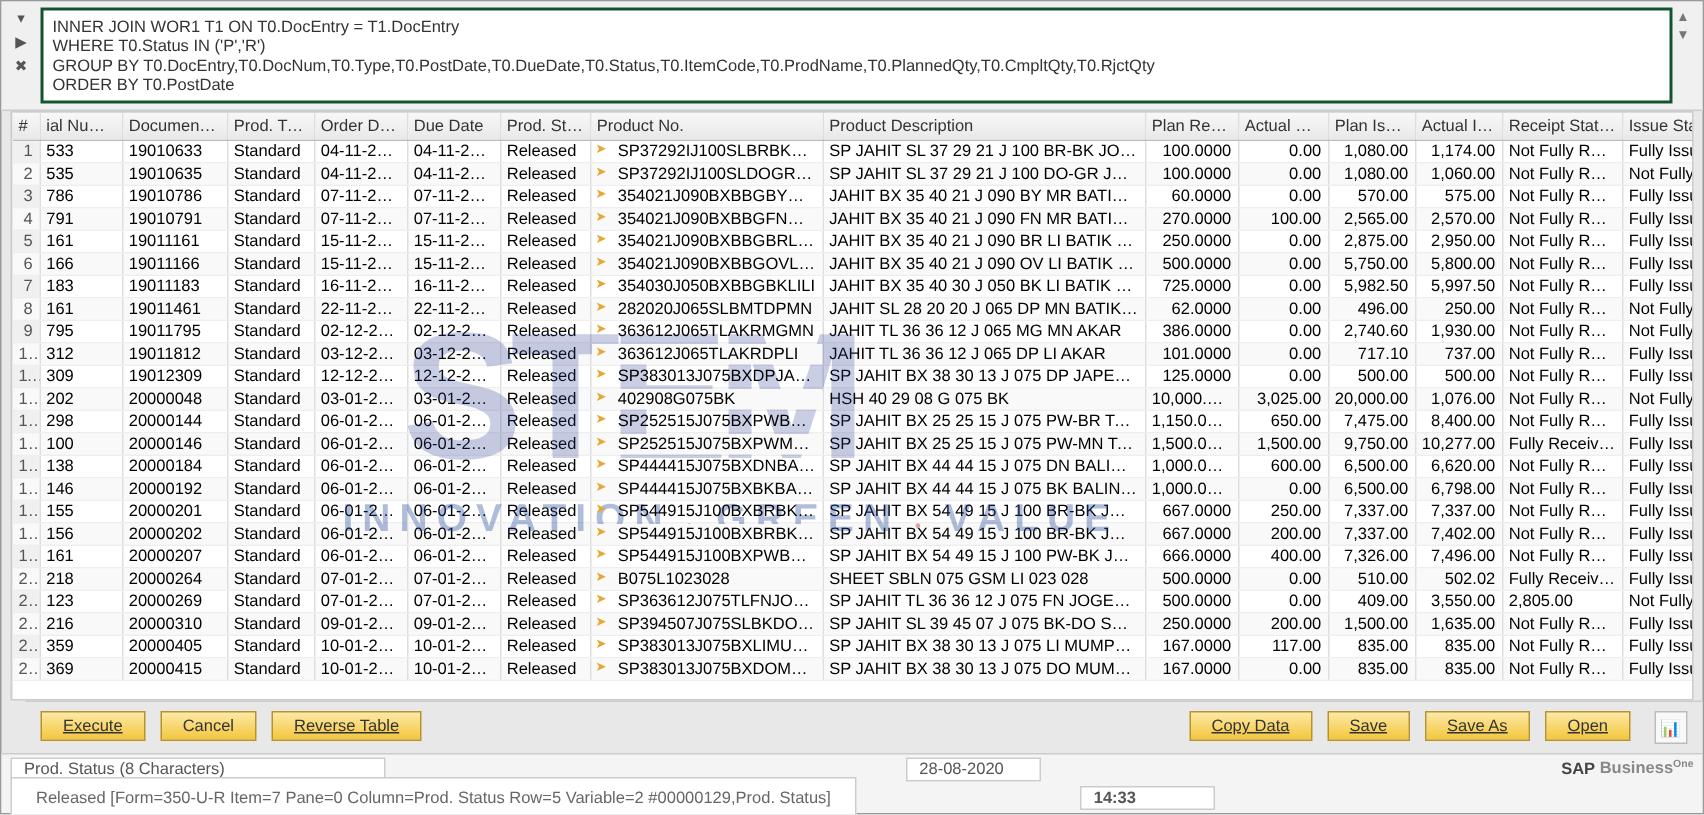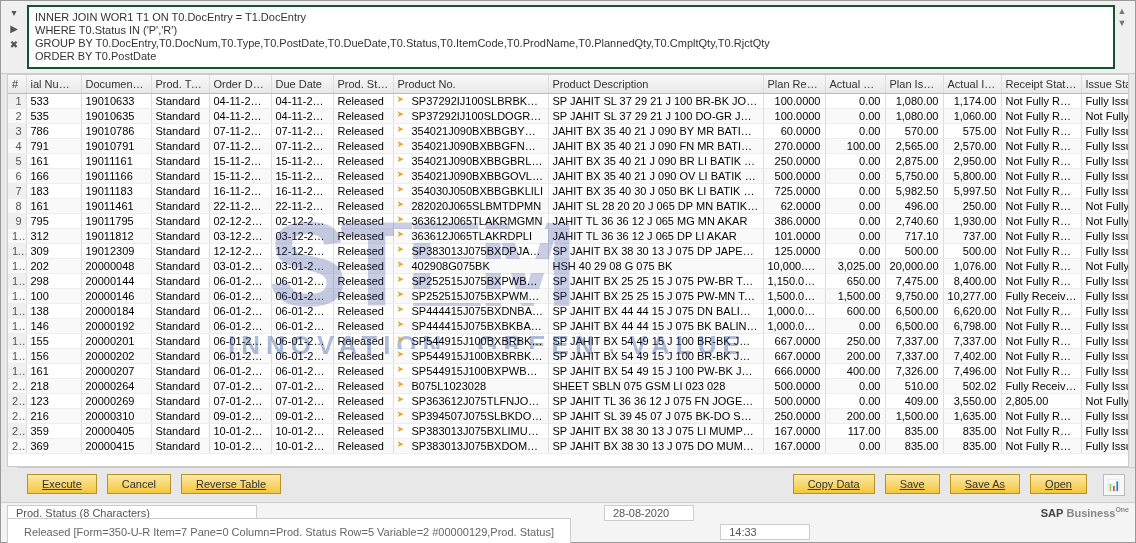--- a/index.html
+++ b/index.html
@@ -534,16 +534,16 @@
   <div class="statusbar">
     <div class="statusbox" style="min-width:250px;">Prod. Status (8 Characters)</div>
     <div style="flex:1"></div>
     <div class="statusbox" style="min-width:90px;">28-08-2020</div>
     <div style="flex:1"></div>
     <div class="logo"><b>SAP</b> <span>Business</span><sup>One</sup></div>
   </div>
   <div class="statusbar2">
     <div class="hintbox">Released [Form=350-U-R Item=7 Pane=0 Column=Prod. Status Row=5 Variable=2 #00000129,Prod. Status]</div>
     <div style="flex:0.48"></div>
-    <div class="statusbox" style="min-width:90px;">14:33</div>
+    <div class="statusbox" style="min-width:90px;font-weight:bold;">14:33</div>
     <div style="flex:1"></div>
   </div>
 </div>
 
 </body></html>

